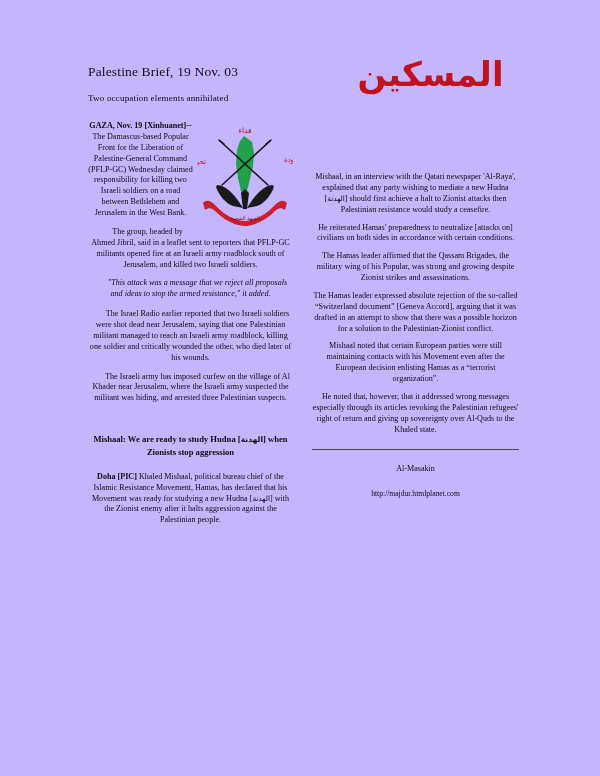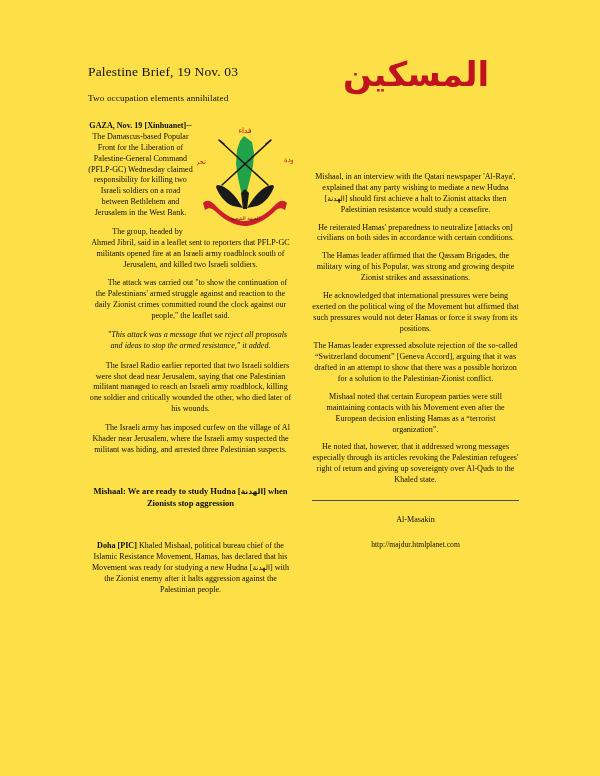--- a/index.html
+++ b/index.html
@@ -14,21 +14,21 @@
     font-family: "Liberation Serif", "DejaVu Serif", serif;
     color: #0d0d0d;
     overflow: hidden;
   }
 
   .page {
     position: absolute;
     left: 0; top: 0;
     width: 600px;
     height: 776px;
-    background: #fde047;
+    background: #c4b5fd;
   }
 
   
   .masthead {
     position: absolute;
     left: 88px;
     top: 64px;
     width: 430px;
     height: 90px;
   }
@@ -45,21 +45,21 @@
     font-size: 9.2px;
     font-weight: normal;
     letter-spacing: 0.1px;
     white-space: nowrap;
   }
   .arabic-masthead {
     position: absolute;
     left: 255px;
     top: -8px;
     width: 175px;
-    text-align: left;
+    text-align: center;
     font-family: "DejaVu Sans", sans-serif;
     font-size: 34px;
     font-weight: bold;
     color: #c1121f;
     direction: rtl;
     line-height: 1.1;
   }
 
   
   .col {
@@ -113,21 +113,21 @@
     margin: 29px 0 0 0;
   }
   .section-head .ar {
     font-family: "DejaVu Sans", sans-serif;
     font-size: 7.6px;
     direction: rtl;
     unicode-bidi: isolate;
   }
 
   .after-head {
-    margin-top: 32px;
+    margin-top: 14px;
   }
 
   .ar-inline {
     font-family: "DejaVu Sans", sans-serif;
     font-size: 7.4px;
     direction: rtl;
     unicode-bidi: isolate;
   }
 
   
@@ -189,21 +189,20 @@
                    C82 78 86 76 90 80 L88 87 C84 84 81 85 78 88 C66 100 54 103 48 103
                    C42 103 30 100 18 88 C15 85 12 84 8 87 Z" fill="#cc1f2b"></path>
           <text x="48" y="97" font-family="DejaVu Sans, sans-serif" font-size="5" fill="#6b0d14" text-anchor="middle" direction="rtl">الجبهة الشعبية</text>
         </svg>
       </span>
       <b>GAZA, Nov. 19 [Xinhuanet]--</b><span> The Damascus-based Popular Front for the Liberation of Palestine-General Command (PFLP-GC) Wednesday claimed responsibility for killing two Israeli soldiers on a road between Bethlehem and Jerusalem in the West Bank.</span>
     </p>
 
     <p class="para">The group, headed by Ahmed Jibril, said in a leaflet sent to reporters that PFLP-GC militants opened fire at an Israeli army roadblock south of Jerusalem, and killed two Israeli soldiers.</p>
 
-    <p class="para">The attack was carried out "to show the continuation of the Palestinians' armed struggle against and reaction to the daily Zionist crimes committed round the clock against our people," the leaflet said.</p>
 
     <p class="para quote">"This attack was a message that we reject all proposals and ideas to stop the armed resistance," it added.</p>
 
     <p class="para">The Israel Radio earlier reported that two Israeli soldiers were shot dead near Jerusalem, saying that one Palestinian militant managed to reach an Israeli army roadblock, killing one soldier and critically wounded the other, who died later of his wounds.</p>
 
     <p class="para">The Israeli army has imposed curfew on the village of Al Khader near Jerusalem, where the Israeli army suspected the militant was hiding, and arrested three Palestinian suspects.</p>
 
     <div class="section-head"><span>Mishaal: We are ready to study Hudna [</span><span class="ar">الهدنة</span><span>] when Zionists stop aggression</span></div>
 
     <p class="para noindent after-head"><b>Doha [PIC]</b><span> Khaled Mishaal, political bureau chief of the Islamic Resistance Movement, Hamas, has declared that his Movement was ready for studying a new Hudna [</span><span class="ar-inline">الهدنة</span><span>] with the Zionist enemy after it halts aggression against the Palestinian people.</span></p>
@@ -211,21 +210,20 @@
   </div>
 
   <div class="col col-right">
 
     <p class="para noindent tight"><span>Mishaal, in an interview with the Qatari newspaper 'Al-Raya', explained that any party wishing to mediate a new Hudna [</span><span class="ar-inline">الهدنة</span><span>] should first achieve a halt to Zionist attacks then Palestinian resistance would study a ceasefire.</span></p>
 
     <p class="para noindent tight">He reiterated Hamas' preparedness to neutralize [attacks on] civilians on both sides in accordance with certain conditions.</p>
 
     <p class="para noindent tight">The Hamas leader affirmed that the Qassam Brigades, the military wing of his Popular, was strong and growing despite Zionist strikes and assassinations.</p>
 
-    <p class="para noindent tight">He acknowledged that international pressures were being exerted on the political wing of the Movement but affirmed that such pressures would not deter Hamas or force it sway from its positions.</p>
 
     <p class="para noindent tight">The Hamas leader expressed absolute rejection of the so-called “Switzerland document” [Geneva Accord], arguing that it was drafted in an attempt to show that there was a possible horizon for a solution to the Palestinian-Zionist conflict.</p>
 
     <p class="para noindent tight">Mishaal noted that certain European parties were still maintaining contacts with his Movement even after the European decision enlisting Hamas as a “terrorist organization”.</p>
 
     <p class="para noindent tight">He noted that, however, that it addressed wrong messages especially through its articles revoking the Palestinian refugees' right of return and giving up sovereignty over Al-Quds to the Khaled state.</p>
 
     <hr class="rule">
 
     <div class="sig">Al-Masakin</div>

